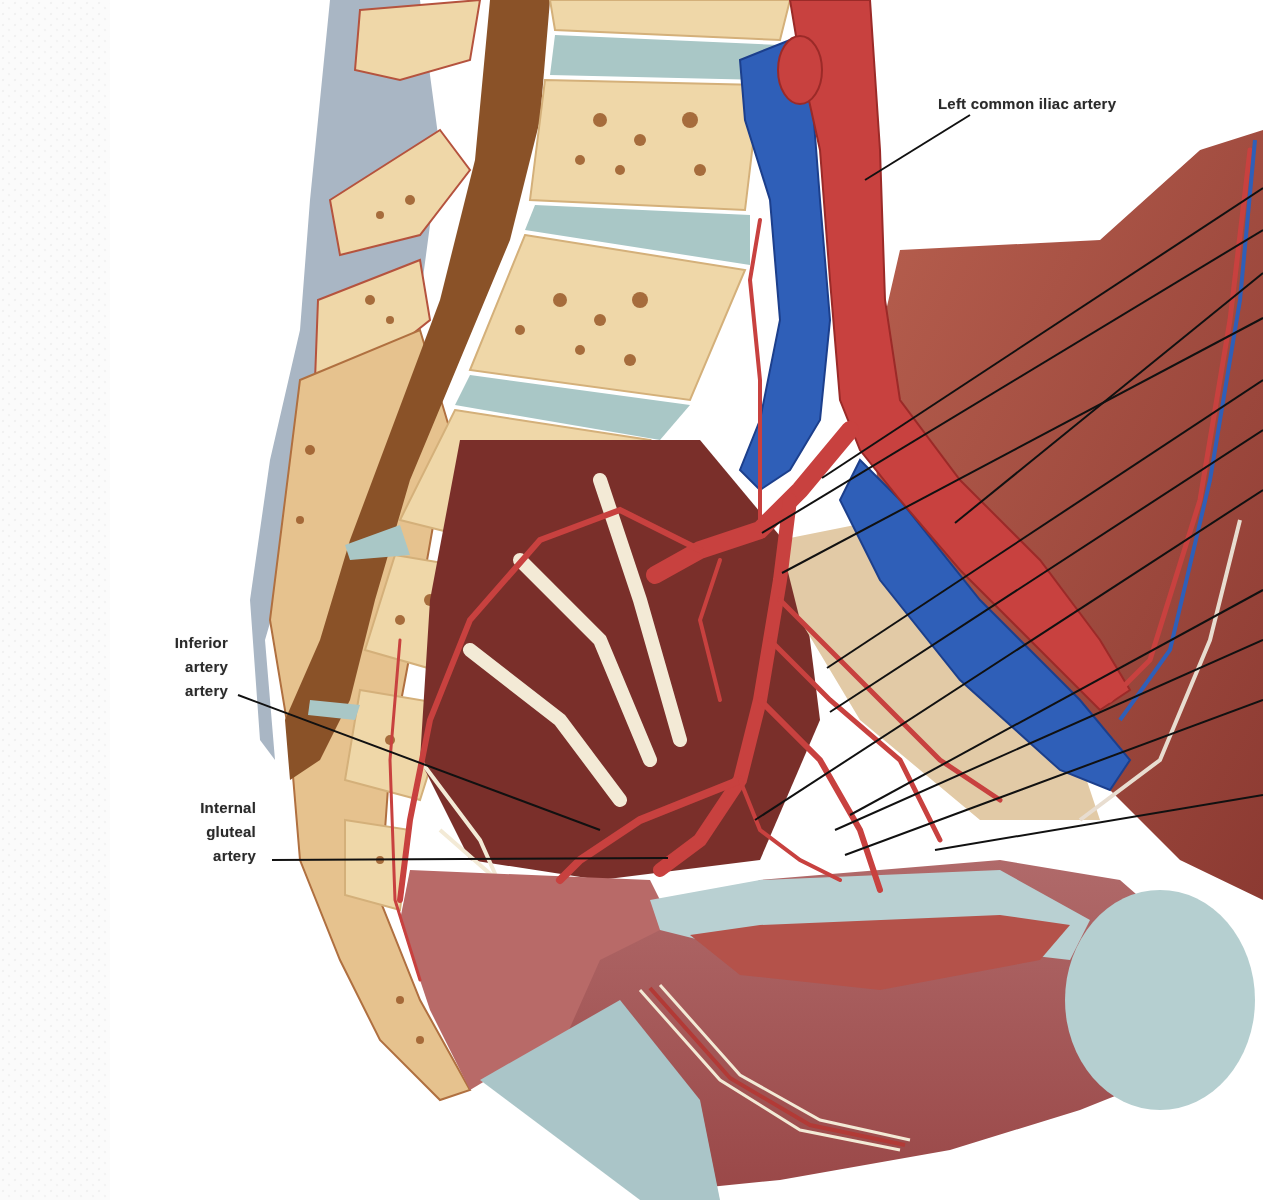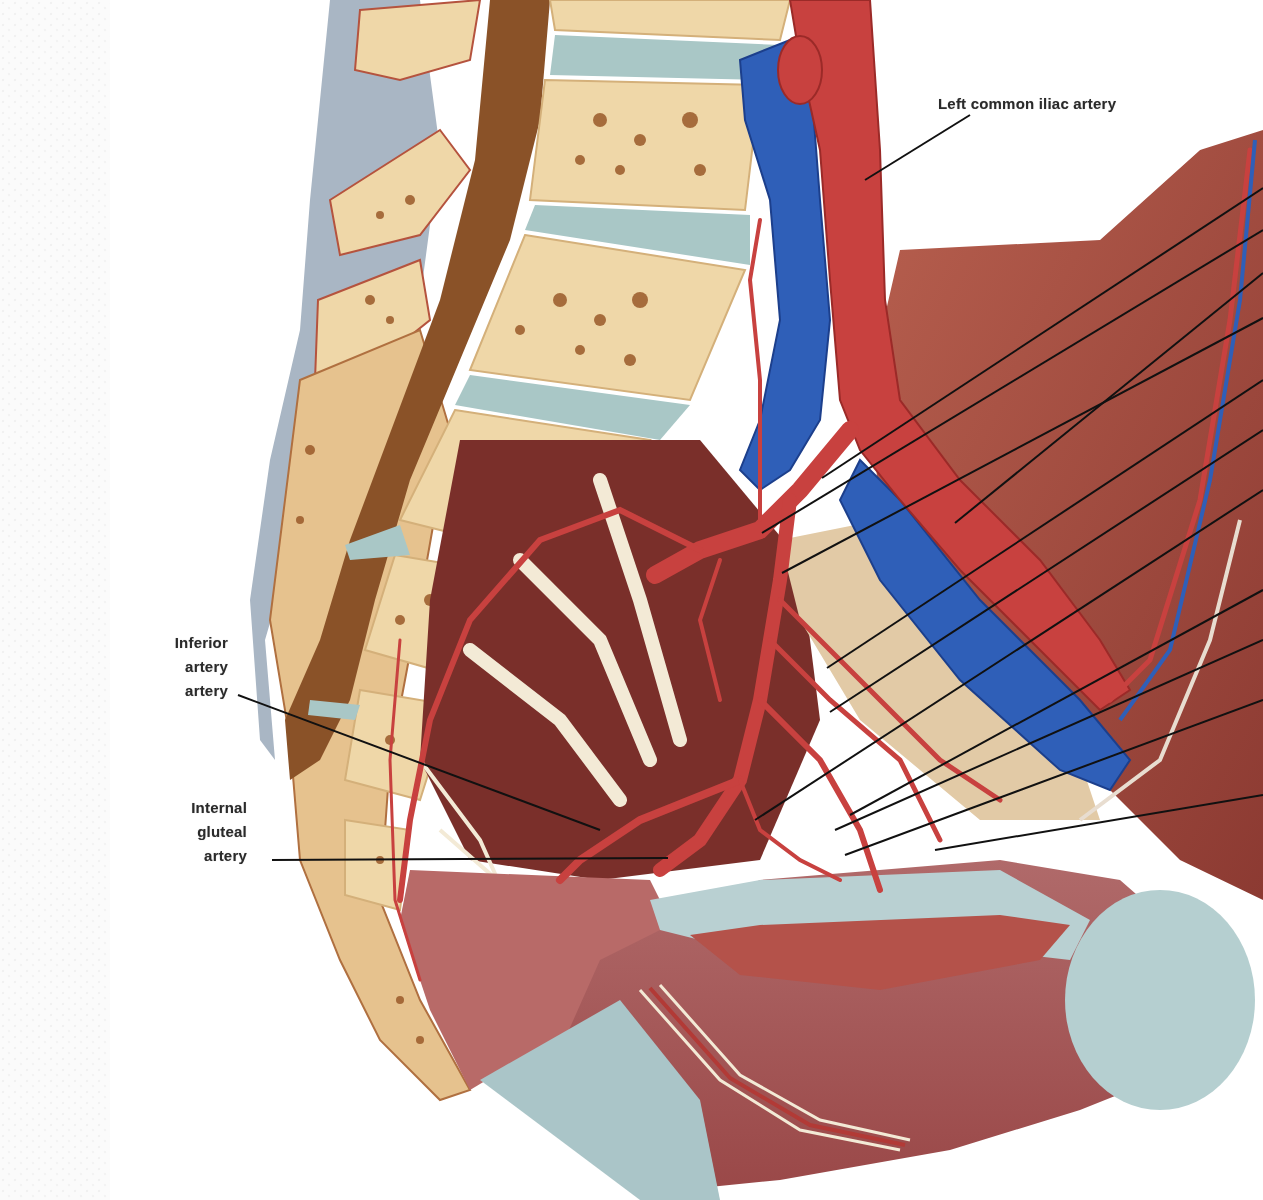--- a/index.html
+++ b/index.html
@@ -183,17 +183,17 @@
 <div class="label" style="left:938px; top:92px;">
   <span class="label-line">Left common iliac artery</span>
 </div>
 
 <div class="label right" style="left:140px; top:631px; width:88px;">
   <span class="label-line">Inferior</span>
   <span class="label-line">artery</span>
   <span class="label-line">artery</span>
 </div>
 
-<div class="label right" style="left:135px; top:796px; width:112px;">
+<div class="label right" style="left:144px; top:796px; width:112px;">
   <span class="label-line">Internal</span>
   <span class="label-line">gluteal</span>
   <span class="label-line">artery</span>
 </div>
 
 </body></html>

